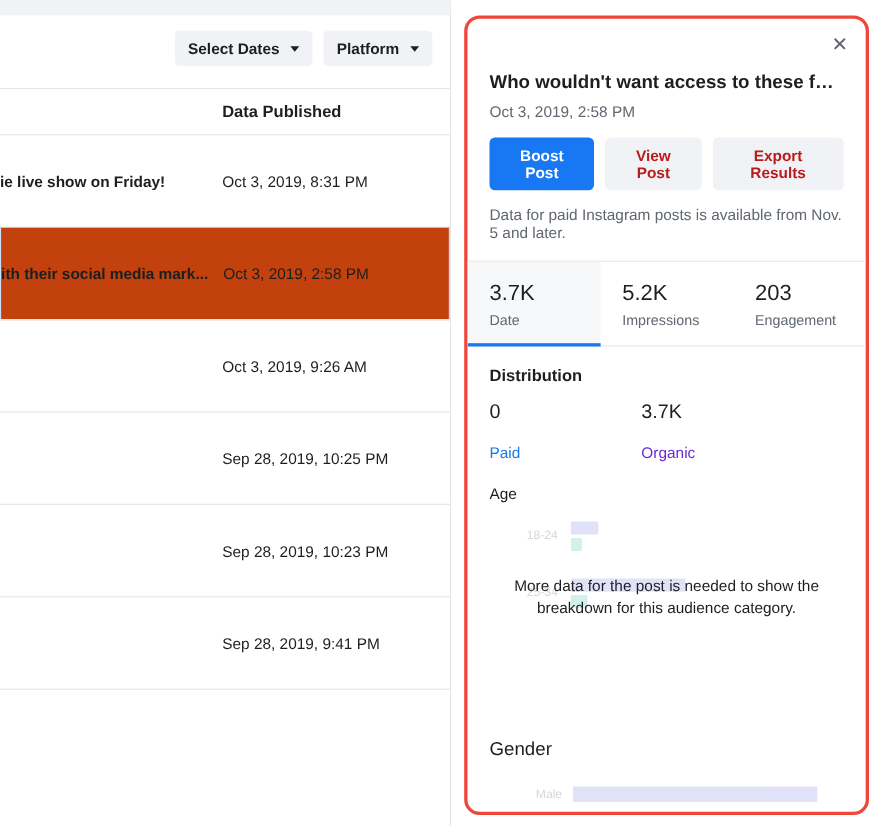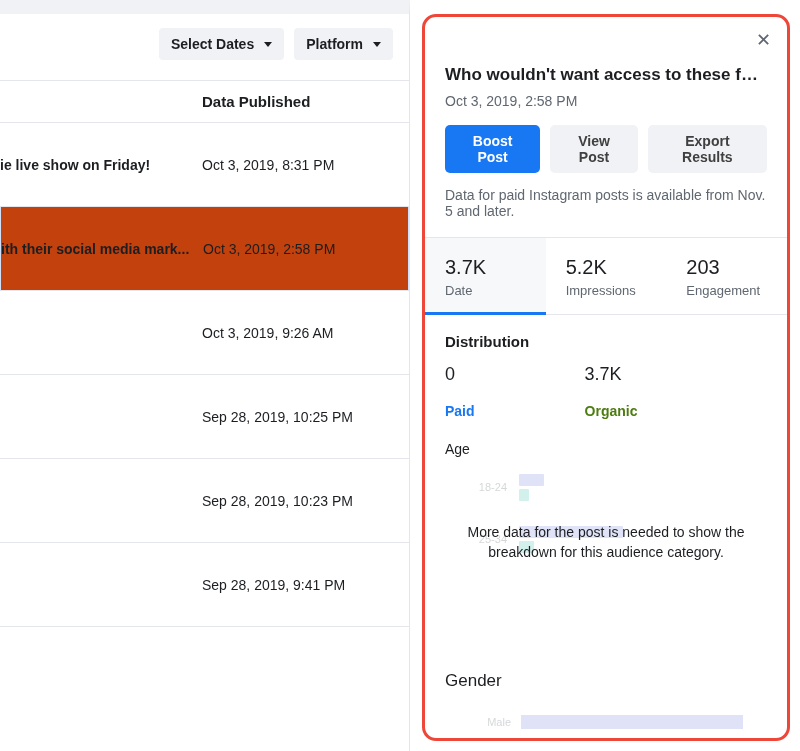--- a/index.html
+++ b/index.html
@@ -134,21 +134,21 @@
   }
   .btn {
     border: none;
     border-radius: 5px;
     font-size: 14px;
     font-weight: 600;
     padding: 8px 12px;
     cursor: pointer;
   }
   .btn.primary { background: #1877f2; color: #fff; }
-  .btn.secondary { background: #f0f2f5; color: #404040; }
+  .btn.secondary { background: #f0f2f5; color: #b91c1c; }
   .note {
     font-size: 14px;
     color: #606770;
   }
   
   .stats {
     display: flex;
     border-top: 1px solid #e4e6eb;
     border-bottom: 1px solid #e4e6eb;
   }
@@ -175,23 +175,23 @@
     overflow: hidden;
     position: relative;
   }
   .sec-title { font-size: 15px; font-weight: 700; margin-bottom: 14px; }
   .dist {
     display: flex;
     gap: 110px;
     margin-bottom: 22px;
   }
   .dist .num { font-size: 18px; font-weight: 400; margin-bottom: 4px; }
-  .dist .cap { font-size: 14px; font-weight: 700; margin-top: 18px; }
+  .dist .cap { font-size: 14px; font-weight: 400; margin-top: 18px; }
   .paid .cap { color: #1877f2; }
-  .organic .cap { color: #4d7c0f; }
+  .organic .cap { color: #6d28d9; }
 
   .sub-title { font-size: 14px; color: #1c1e21; margin-bottom: 4px; }
 
   .age-chart {
     position: relative;
     height: 180px;
     margin-top: 10px;
   }
   .age-overlay {
     position: absolute;

